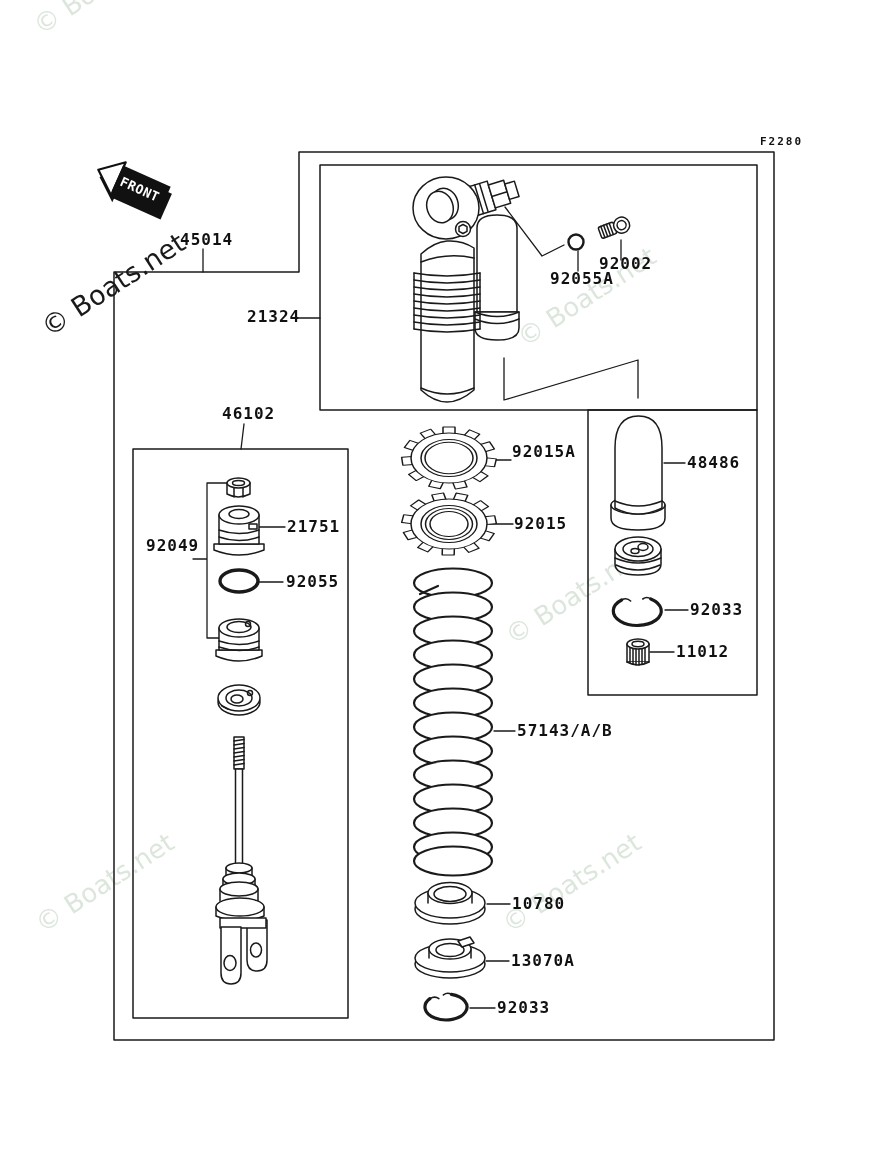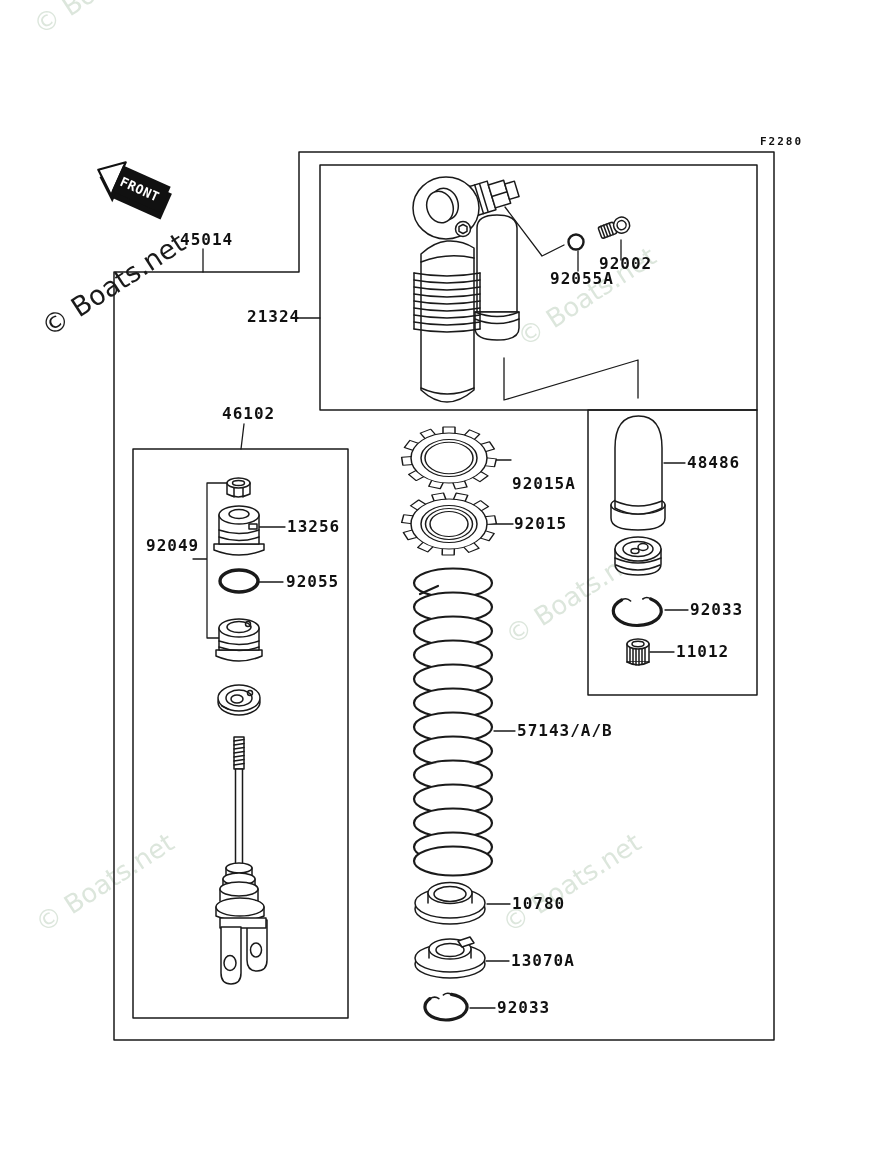--- a/index.html
+++ b/index.html
@@ -276,23 +276,23 @@
   </svg>
 
   <span class="wm wm-dark" style="left:44px;top:316px">© Boats.net</span>
 
   <span class="dcode" style="left:760px;top:136px">F2280</span>
   <span class="plabel" style="left:180px;top:232px">45014</span>
   <span class="plabel" style="left:247px;top:309px">21324</span>
   <span class="plabel" style="left:222px;top:406px">46102</span>
   <span class="plabel" style="left:550px;top:271px">92055A</span>
   <span class="plabel" style="left:599px;top:256px">92002</span>
-  <span class="plabel" style="left:512px;top:476px">92015A</span>
+  <span class="plabel" style="left:512px;top:444px">92015A</span>
   <span class="plabel" style="left:514px;top:516px">92015</span>
-  <span class="plabel" style="left:287px;top:519px">13256</span>
+  <span class="plabel" style="left:287px;top:519px">21751</span>
   <span class="plabel" style="left:146px;top:538px">92049</span>
   <span class="plabel" style="left:286px;top:574px">92055</span>
   <span class="plabel" style="left:687px;top:455px">48486</span>
   <span class="plabel" style="left:690px;top:602px">92033</span>
   <span class="plabel" style="left:676px;top:644px">11012</span>
   <span class="plabel" style="left:517px;top:723px">57143/A/B</span>
   <span class="plabel" style="left:512px;top:896px">10780</span>
   <span class="plabel" style="left:511px;top:953px">13070A</span>
   <span class="plabel" style="left:497px;top:1000px">92033</span>
 

